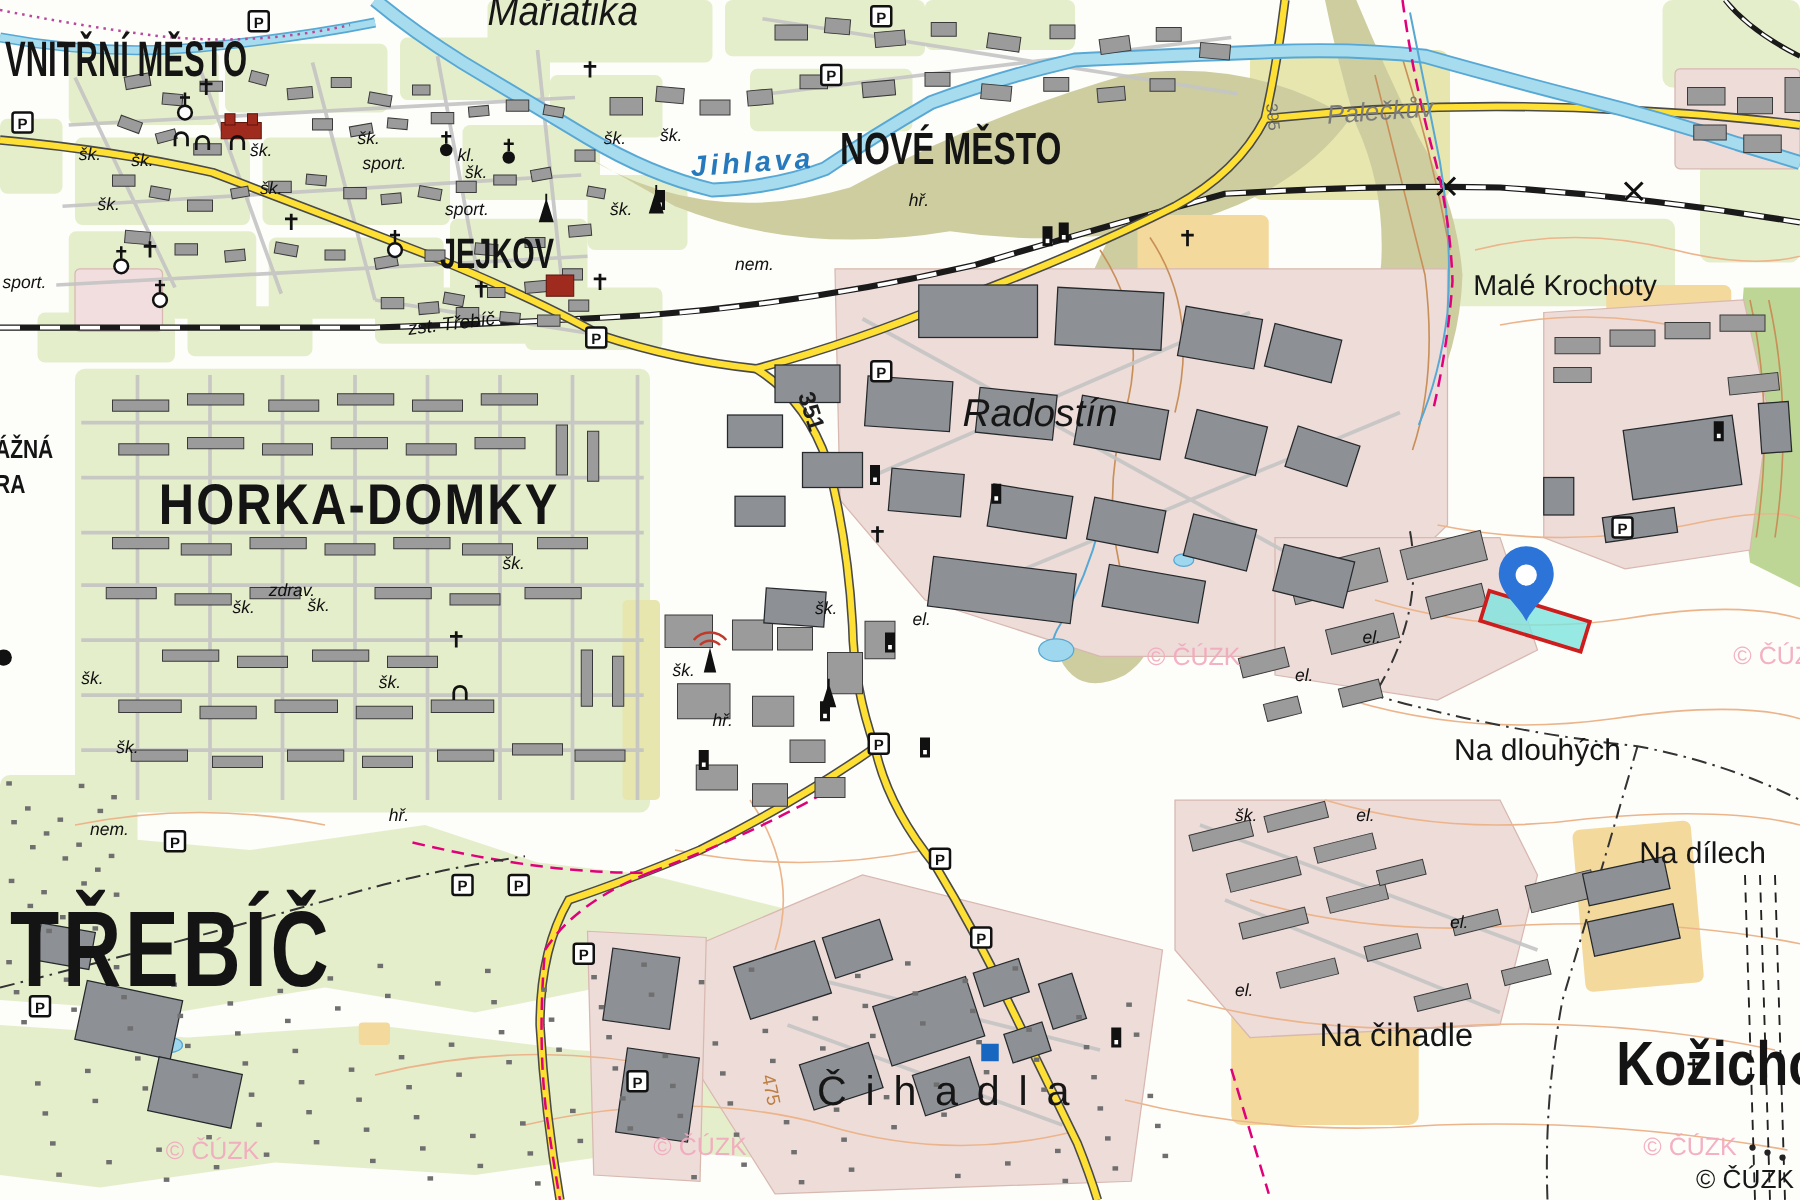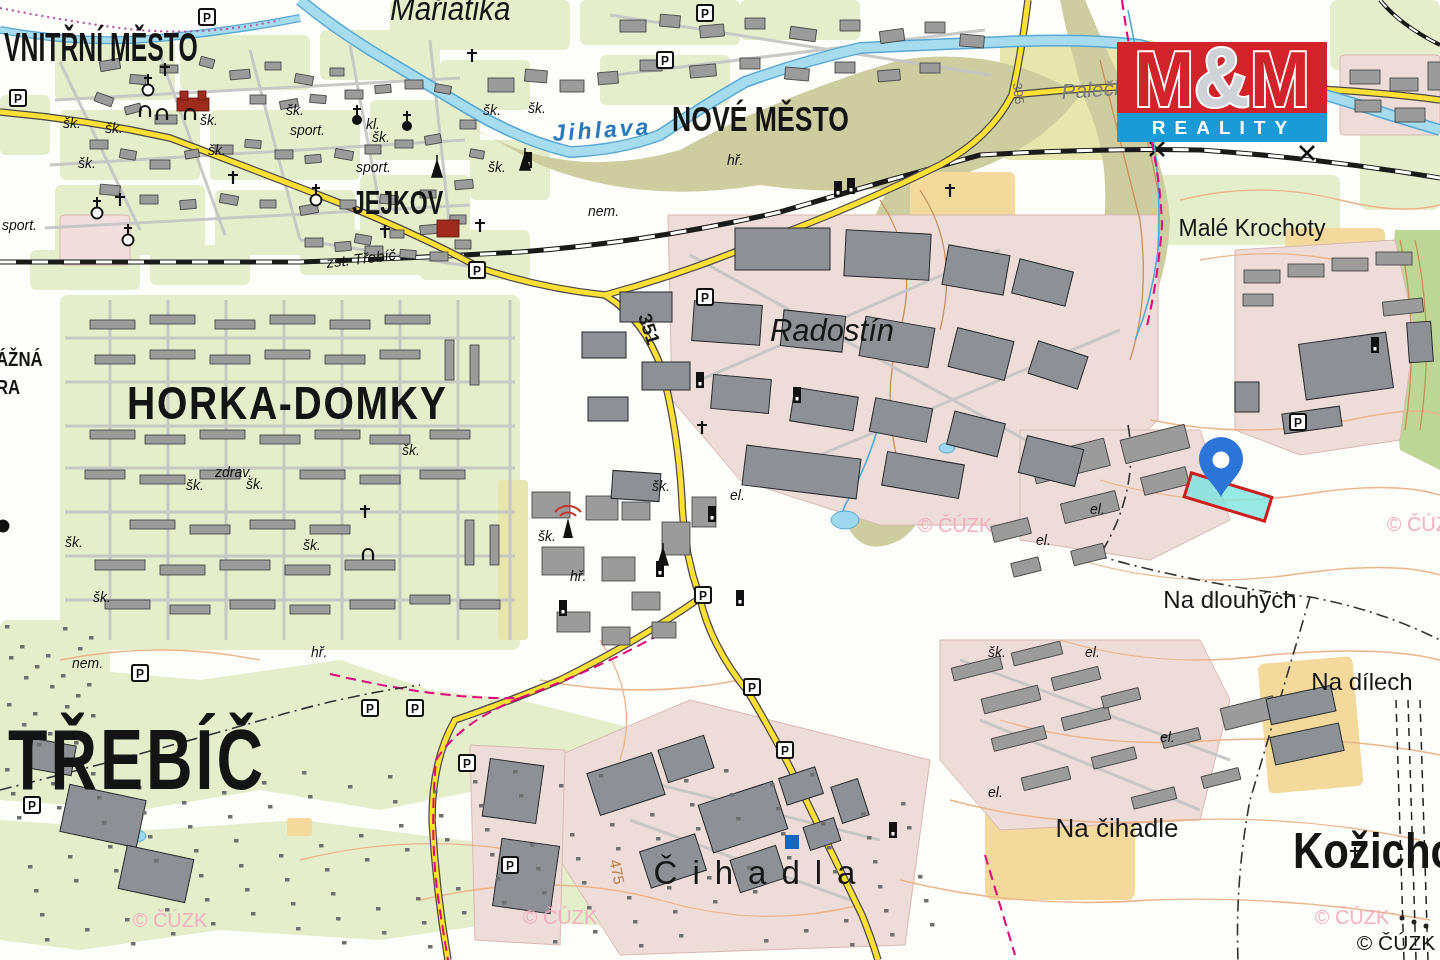--- a/index.html
+++ b/index.html
@@ -775,24 +775,14 @@
 
   <g id="overlay">
         <rect x="-42" y="-12.5" width="84" height="25" transform="translate(1228,497) rotate(17)" fill="#7de4de" fill-opacity="0.8" stroke="#cd1d1d" stroke-width="3"></rect>
         <g transform="translate(1221,497)">
           <path d="M0 0 C-6 -13 -22 -23 -22 -38 A22 22 0 1 1 22 -38 C22 -23 6 -13 0 0 Z" fill="#2d74d8"></path>
           <circle cx="0" cy="-37" r="8.5" fill="#ffffff"></circle>
         </g>
       </g>
 </svg>
 
-<div id="logo">
-  <svg width="220" height="115" viewBox="0 0 220 115">
-    <rect id="logo-red-box" x="5" y="12" width="210" height="71" fill="#d2232a"></rect>
-    <text x="110" y="76" text-anchor="middle" font-size="78" font-weight="700" style="paint-order:stroke" stroke="#ffffff" stroke-width="4" transform="translate(110 0) scale(0.92 1) translate(-110 0)">
-      <tspan fill="#d2232a">M</tspan><tspan fill="#cfd2d6" font-size="84">&amp;</tspan><tspan fill="#d2232a">M</tspan>
-    </text>
-    <rect id="logo-blue-bar" x="5" y="83" width="210" height="29" fill="#1a9bd7"></rect>
-    <text x="112" y="104" text-anchor="middle" font-size="19" font-weight="700" fill="#ffffff" letter-spacing="9">REALITY</text>
-  </svg>
+
 </div>
 
-</div>
-
 </body></html>

